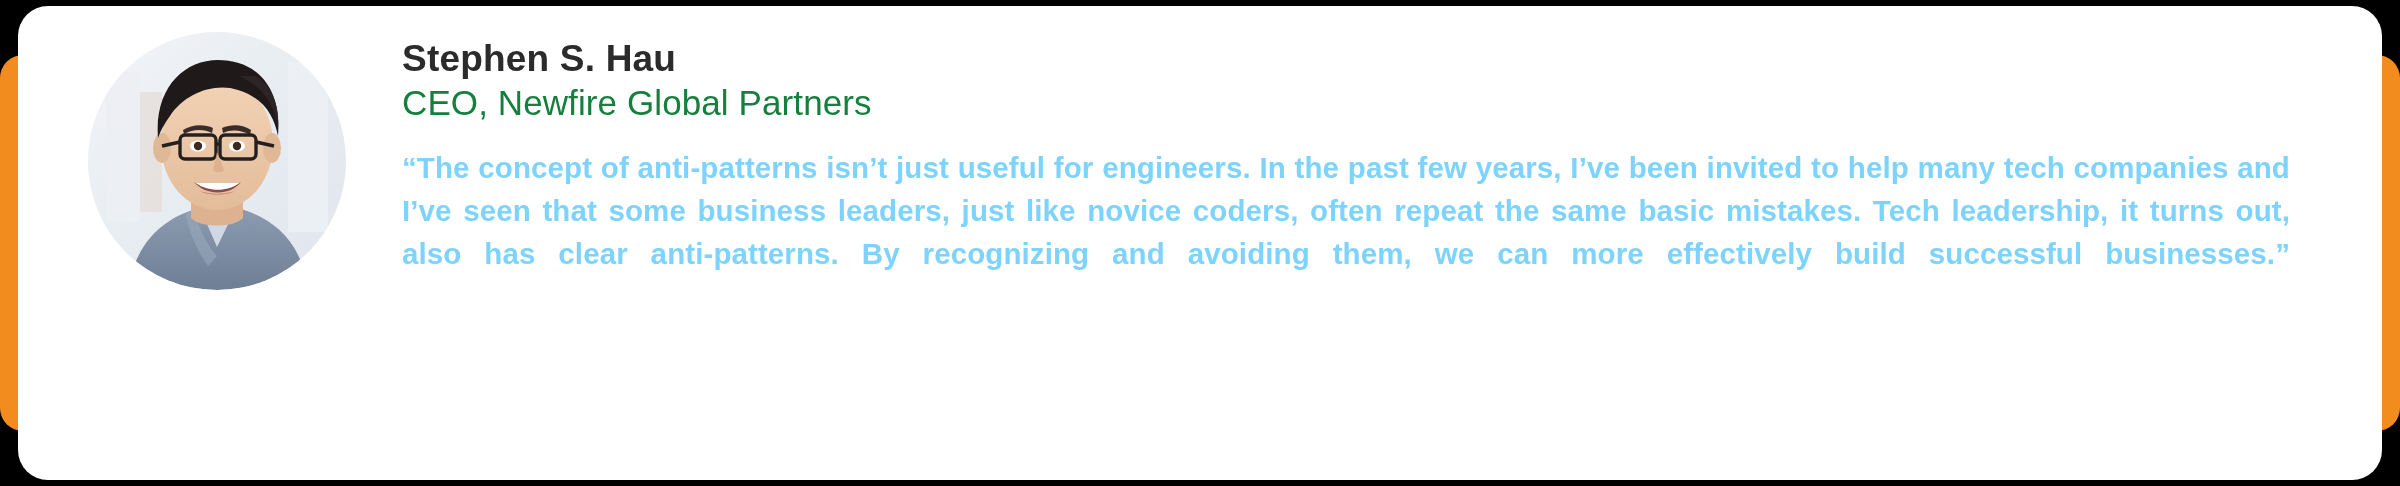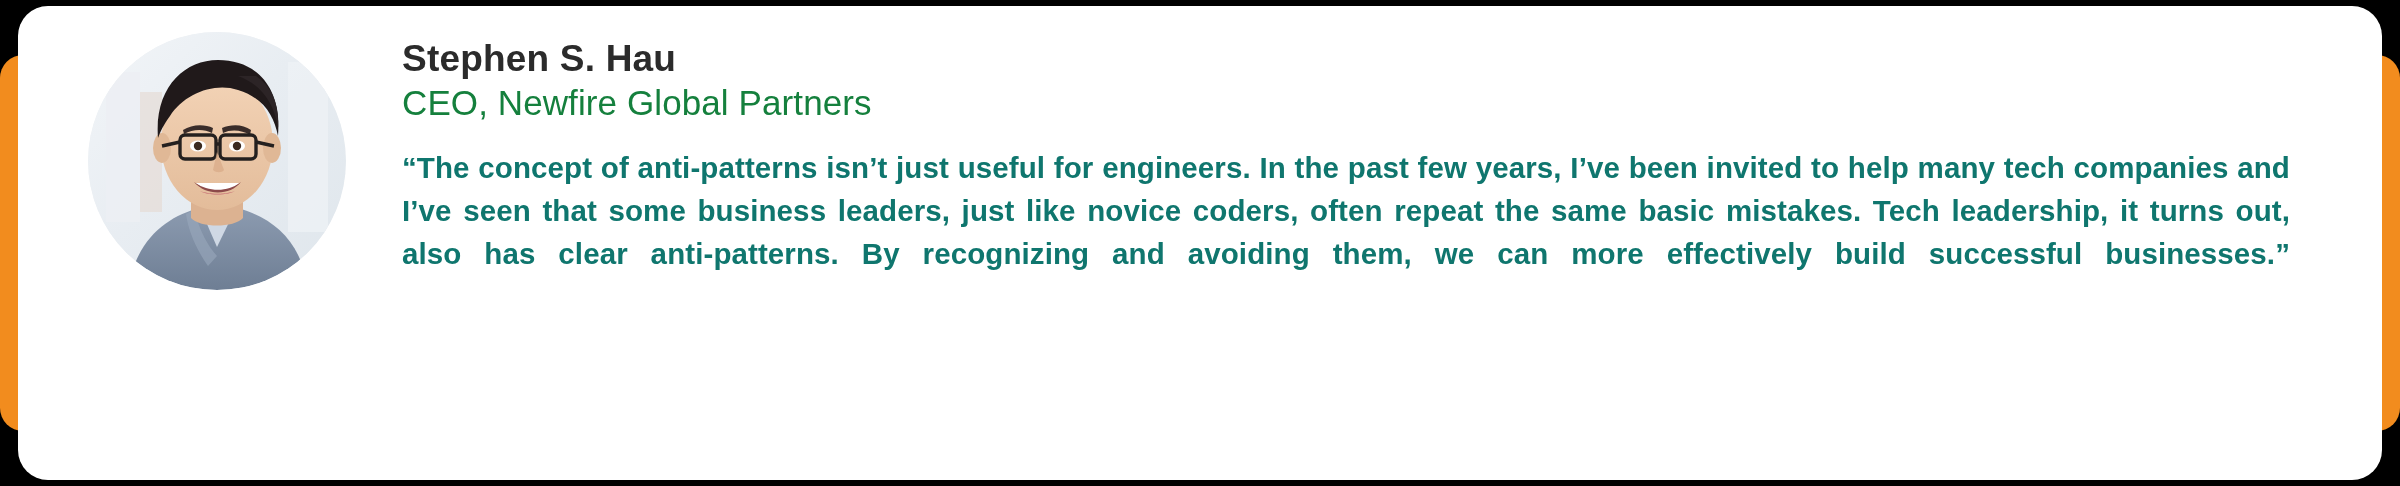--- a/index.html
+++ b/index.html
@@ -102,21 +102,21 @@
     color: #15803d;
     letter-spacing: 0.1px;
     line-height: 1.15;
     margin: 0 0 22px 0;
     white-space: nowrap;
   }
 
   .quote {
     font-size: 29.5px;
     font-weight: bold;
-    color: #0f766e;
+    color: #7dd3fc;
     line-height: 1.47;
     text-align: justify;
     text-justify: inter-word;
     margin: 0;
     width: 1888px;
     letter-spacing: 0.1px;
   }
   
   .quote::after {
     content: "";

